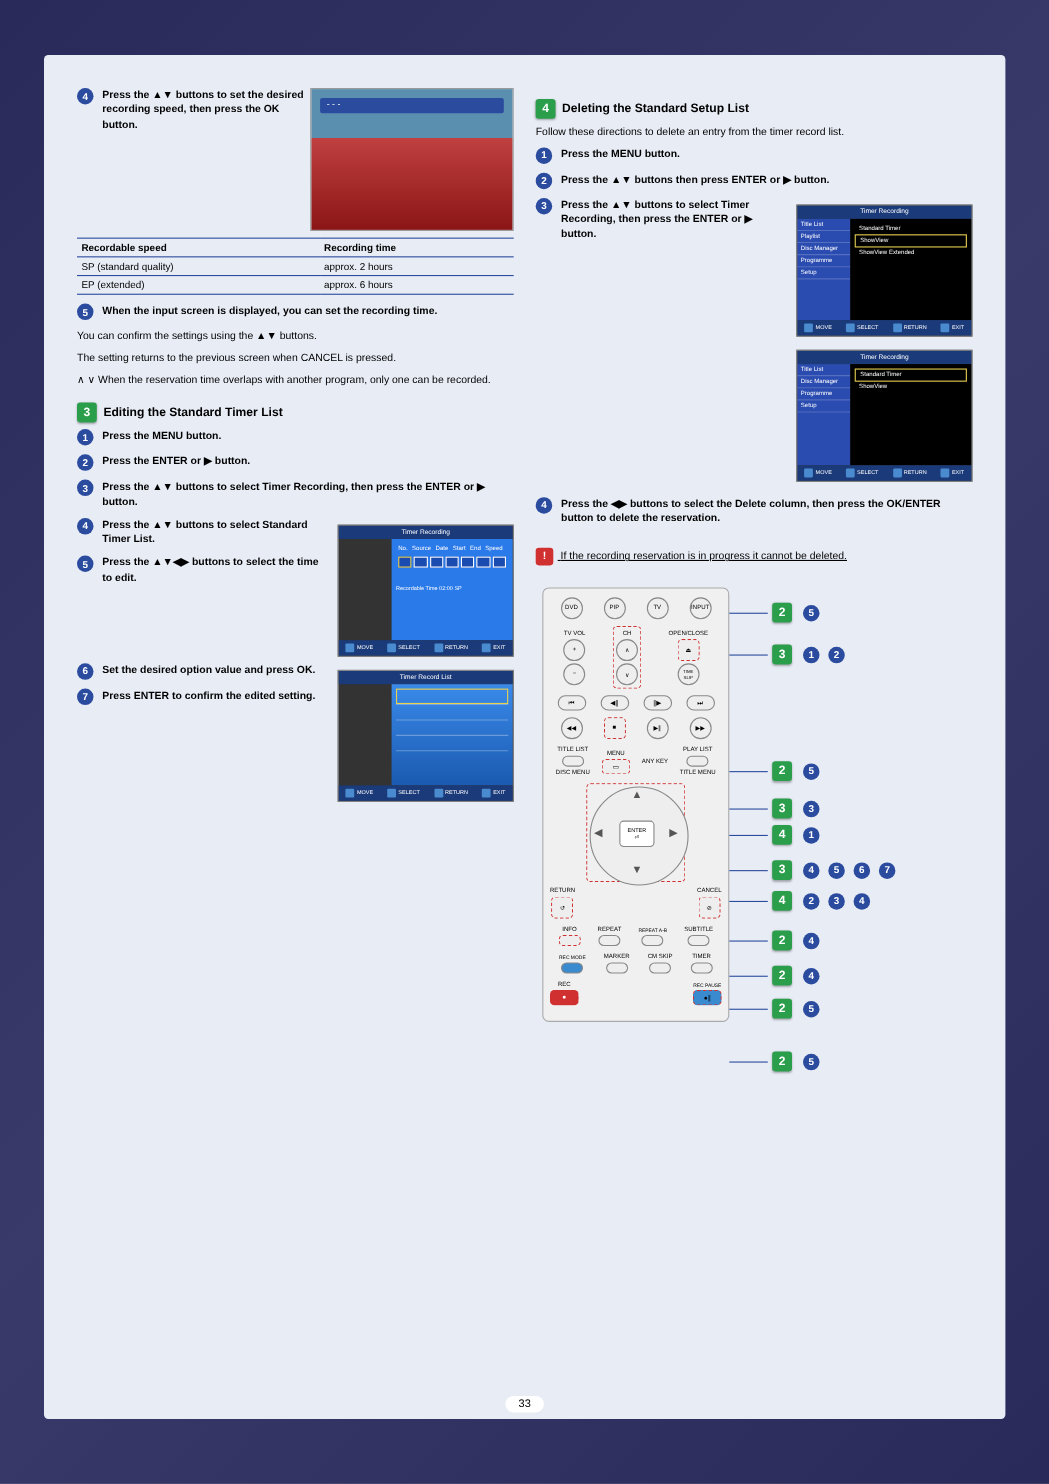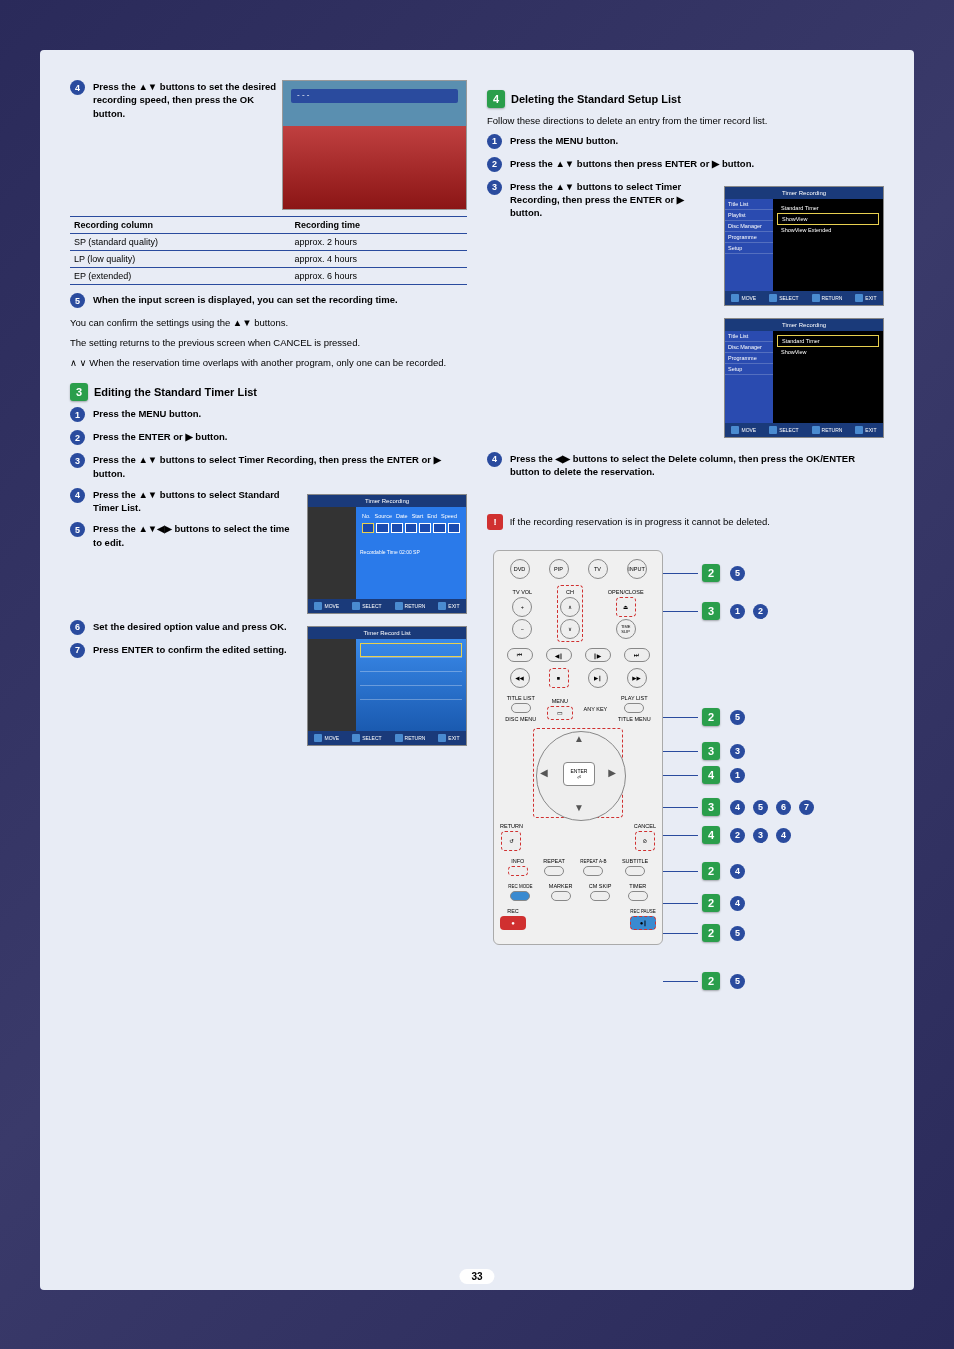--- a/index.html
+++ b/index.html
@@ -320,21 +320,21 @@
   }
   .pagenum {
     position: absolute;
     bottom: 6px;
     left: 50%;
     transform: translateX(-50%);
     background: #fff;
     padding: 2px 12px;
     border-radius: 10px;
     font-size: 10px;
-    font-weight: bold;
+    font-weight: normal;
   }
   .sym { font-family: Arial; }
   .step3-head{margin-top:14px;}
   .float-right-ss{float:right;margin-left:6px;}
   .remote-wrap{position:relative;margin-top:20px;display:flex;}
   .callouts{position:relative;flex:1;}
 </style>
 </head>
 <body>
 
@@ -347,30 +347,26 @@
       </div>
 
       <div class="sub-item">
         <span class="num-circle">4</span>
         <span class="txt">Press the ▲▼ buttons to set the desired recording speed, then press the OK button.</span>
       </div>
 
       <table class="table1">
         <tbody>
             <tr>
-              <th>Recording column</th>
+              <th>Recordable speed</th>
               <th>Recording time</th>
             </tr>
         <tr>
               <td>SP (standard quality)</td>
               <td>approx. 2 hours</td>
-            </tr>
-        <tr>
-              <td>LP (low quality)</td>
-              <td>approx. 4 hours</td>
             </tr>
         <tr>
               <td>EP (extended)</td>
               <td>approx. 6 hours</td>
             </tr>
       </tbody>
         </table>
 
       <div class="sub-item">
         <span class="num-circle">5</span>
@@ -583,21 +579,21 @@
         </div>
       </div>
 
       <div style="clear:both;height:8px;"></div>
 
       <div class="sub-item">
           <span class="num-circle">4</span>
           <span class="txt">Press the ◀▶ buttons to select the Delete column, then press the OK/ENTER button to delete the reservation.</span>
         </div>
 
-      <div class="body-text" style="margin-top:36px;">
+      <div class="body-text" style="margin-top:20px;text-decoration:underline;">
         <span class="note-caution">!</span>
         <span>If the recording reservation is in progress it cannot be deleted.</span>
       </div>
 
       <div class="remote-wrap">
         <div class="remote">
           <div class="remote-row">
             <div class="r-btn-round">DVD</div>
             <div class="r-btn-round">PIP</div>
             <div class="r-btn-round">TV</div>

